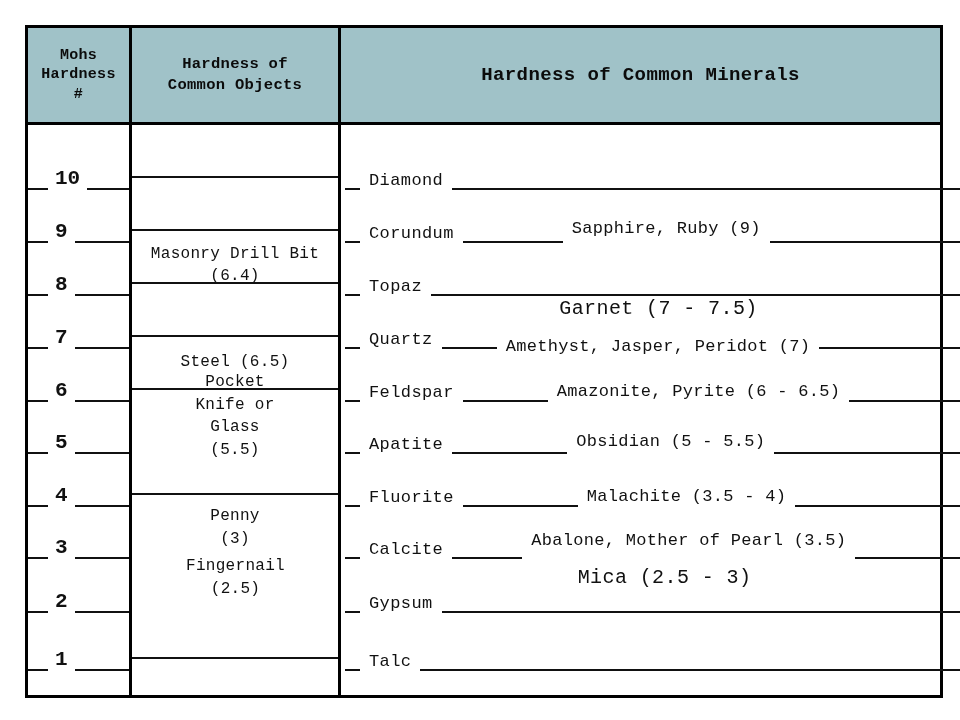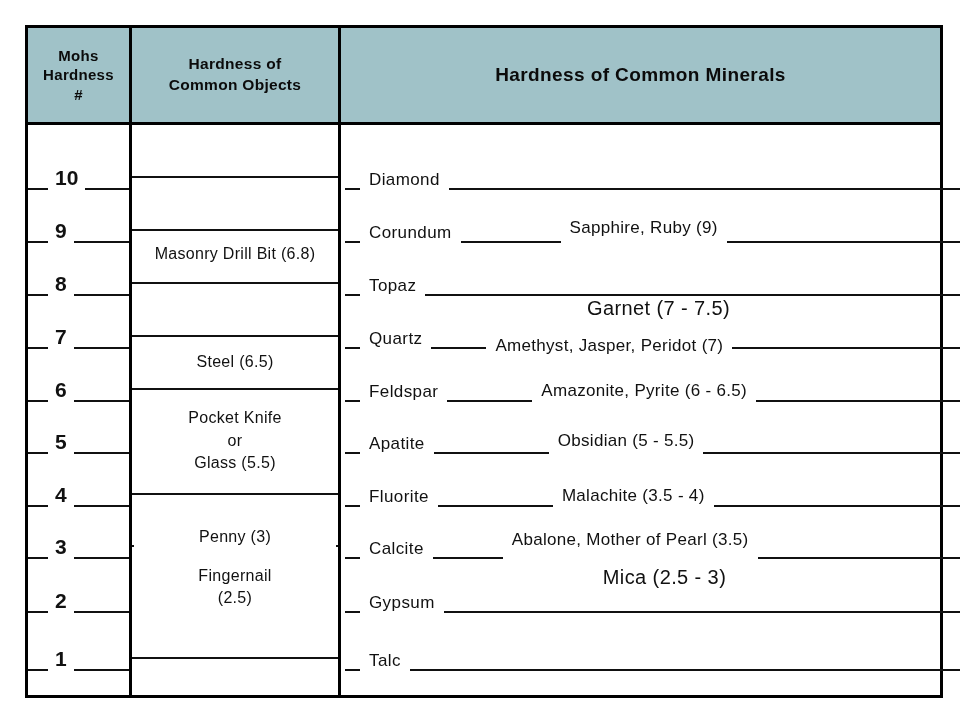--- a/index.html
+++ b/index.html
@@ -1,17 +1,17 @@
 <!DOCTYPE html>
 <html><head>
 <meta charset="utf-8">
 <style>
   html,body{margin:0;padding:0;background:#ffffff;}
   .canvas{position:relative;width:960px;height:720px;background:#ffffff;overflow:hidden;
-          font-family:Liberation Sans, sans-serif;color:#111;}
+          font-family:Liberation Mono, monospace;color:#111;}
   .table{position:absolute;left:25px;top:25px;width:918px;height:673px;
          border:3px solid #000;box-sizing:border-box;background:#fff;}
   
   .header{position:absolute;left:0;top:0;width:100%;height:94px;
           border-bottom:3px solid #000;background:#a0c2c8;}
   .hc{position:absolute;top:0;height:94px;display:flex;align-items:center;justify-content:center;
       text-align:center;font-weight:bold;white-space:pre-line;color:#0b0b0b;}
   .hc1{left:0;width:101px;font-size:15px;line-height:1.3;letter-spacing:.3px;}
   .hc2{left:104px;width:206px;font-size:15.5px;line-height:1.35;letter-spacing:.3px;}
   .hc3{left:313px;width:599px;font-size:19px;letter-spacing:.4px;}
@@ -20,21 +20,21 @@
   .d1{left:101px;} .d2{left:310px;}
   
   .srow{position:absolute;left:0;width:101px;height:26px;display:flex;align-items:flex-end;}
   .srow .ln{height:2px;background:#111;}
   .srow .l1{flex:0 0 20px;}
   .srow .l2{flex:1;}
   .srow .num{font-weight:bold;font-size:21px;padding:0 7px;}
   
   .c2ln{position:absolute;left:101px;width:212px;height:2px;background:#111;}
   
-  .c2row{position:absolute;left:101px;width:212px;height:26px;display:flex;align-items:center;gap:43px;}
+  .c2row{position:absolute;left:101px;width:212px;height:26px;display:flex;align-items:flex-end;gap:43px;}
   .c2row .ln{height:2px;background:#111;flex:1;}
   .c2row .objtxt{font-size:16px;letter-spacing:.3px;text-align:center;white-space:pre-line;
                  line-height:1.4;position:relative;}
   
   .obj{position:absolute;left:104px;width:206px;text-align:center;font-size:16px;
        letter-spacing:.3px;white-space:pre-line;line-height:1.4;}
   
   .c3row{position:absolute;left:313px;width:720px;height:26px;display:flex;align-items:flex-end;}
   .c3row .ln{height:2px;background:#111;}
   .c3row .dash{flex:0 0 15px;margin-left:4px;margin-right:9px;}
@@ -114,21 +114,21 @@
     </div>
 
     <div class="c2ln" style="top:148px"></div>
     <div class="c2ln" style="top:201px"></div>
     <div class="c2ln" style="top:254px"></div>
     <div class="c2ln" style="top:307px"></div>
     <div class="c2ln" style="top:360px"></div>
     <div class="c2ln" style="top:465px"></div>
     <div class="c2ln" style="top:629px"></div>
 
-    <div class="obj" style="top:215px">Masonry Drill Bit (6.8)</div>
+    <div class="obj" style="top:215px">Masonry Drill Bit (6.4)</div>
     <div class="obj" style="top:323px">Steel (6.5)</div>
 
     <div class="c2row" style="top:393px;height:40px">
       <span class="ln"></span>
       <span class="objtxt" style="padding:0 10px">Pocket Knife or
 Glass (5.5)</span>
       <span class="ln"></span>
     </div>
     <div class="c2row" style="top:505px">
       <span class="ln"></span>

